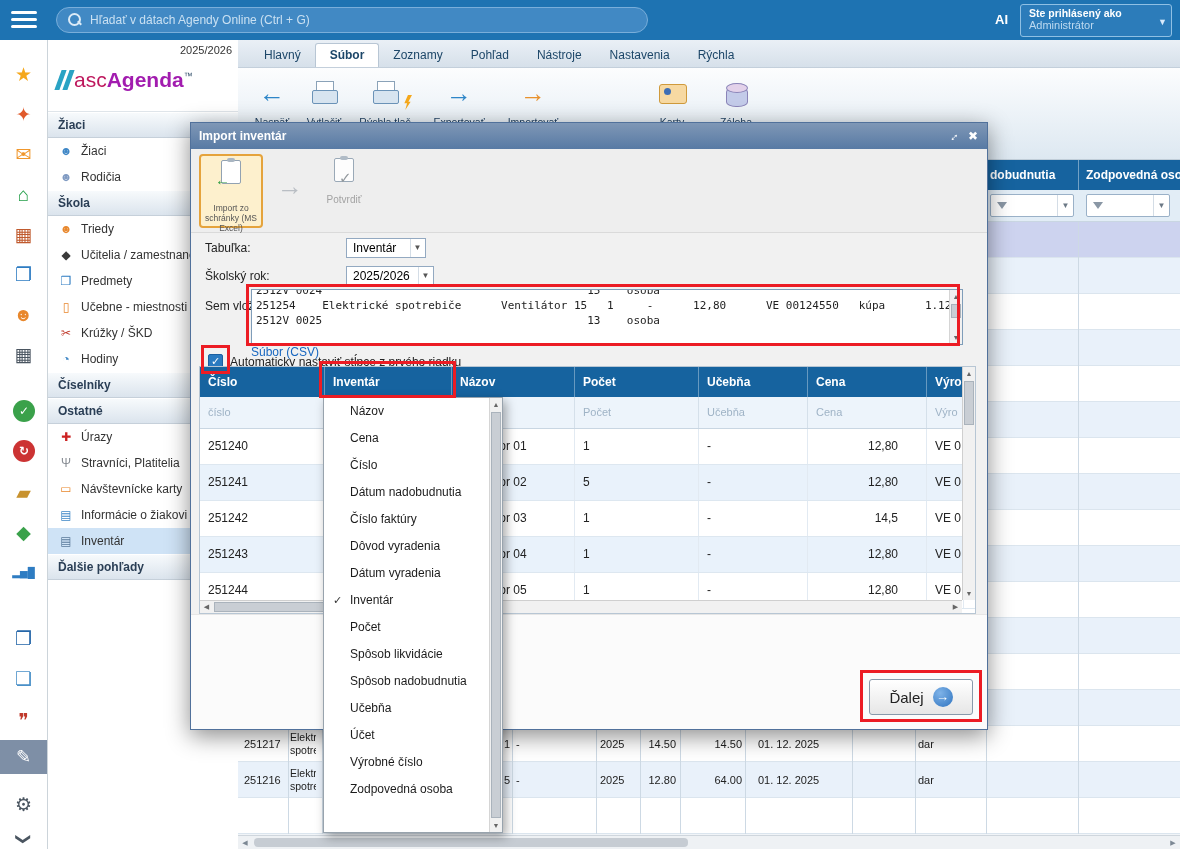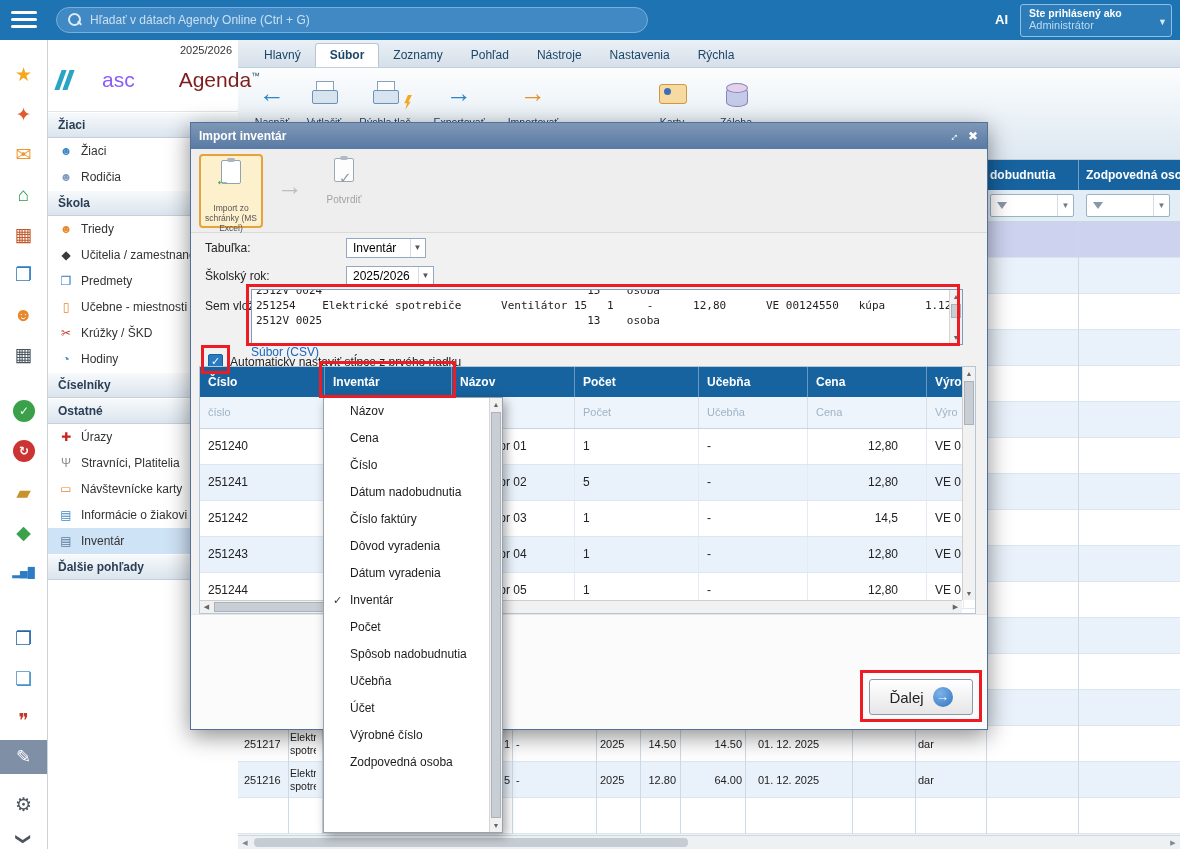--- a/index.html
+++ b/index.html
@@ -39,22 +39,22 @@
   .ric.pen-active { background:#7e8fa6; height:34px; line-height:34px; font-size:18px; }
 
   
   .sidebar { position:absolute; left:48px; top:40px; width:190px; height:809px; background:#fff; z-index:2; }
   .logo { position:relative; height:72px; border-bottom:1px solid #dfe5ea; }
   .year { position:absolute; top:4px; right:6px; font-size:11px; color:#333; }
   .brand { position:absolute; left:8px; top:28px; font-size:21px; white-space:nowrap; }
   .slash { display:inline-block; width:18px; height:20px; position:relative; vertical-align:-3px; }
   .slash::before,.slash::after { content:""; position:absolute; top:0; width:5px; height:20px; background:#2aa3c4; transform:skewX(-20deg); }
   .slash::before { left:2px; } .slash::after { left:10px; }
-  .asc { color:#8b5cf6;margin-left:28px; }
-  .agenda { color:#7f1d1d; font-weight:normal;margin-left:44px; }
+  .asc { color:#be185d; }
+  .agenda { color:#a21caf; font-weight:bold; }
   .tm { font-size:9px; vertical-align:super; color:#33506b; }
   .s-header { height:26px; line-height:25px; background:linear-gradient(#f7fafc,#dbe4ed); border-top:1px solid #fff;
               border-bottom:1px solid #c6d0da; font-weight:bold; font-size:12px; color:#2a3e55; padding-left:10px; cursor:pointer; }
   .s-item { height:26px; font-size:12px; color:#333; padding-left:10px; display:flex; align-items:center; gap:7px; cursor:pointer; white-space:nowrap; }
   .s-item.sel { background:#cfe3f6; }
   .s-ico { width:16px; text-align:center; font-size:12px; flex:0 0 16px; }
 
   
   .main { position:absolute; left:238px; top:40px; width:942px; height:809px; background:#f0f4f8; z-index:1; }
   .tabs { position:absolute; left:0; top:0; width:942px; height:28px; background:linear-gradient(#eaf0f6,#d6e0ea);
@@ -517,20 +517,21 @@
     <div class="dd-items">
         <div class="dd-it"><span>Názov</span></div>
         <div class="dd-it"><span>Cena</span></div>
         <div class="dd-it"><span>Číslo</span></div>
         <div class="dd-it"><span>Dátum nadobudnutia</span></div>
         <div class="dd-it"><span>Číslo faktúry</span></div>
         <div class="dd-it"><span>Dôvod vyradenia</span></div>
         <div class="dd-it"><span>Dátum vyradenia</span></div>
         <div class="dd-it"><span class="ck">✓</span><span>Inventár</span></div>
         <div class="dd-it"><span>Počet</span></div>
+        <div class="dd-it"><span>Spôsob likvidácie</span></div>
         <div class="dd-it"><span>Spôsob nadobudnutia</span></div>
         <div class="dd-it"><span>Učebňa</span></div>
         <div class="dd-it"><span>Účet</span></div>
         <div class="dd-it"><span>Výrobné číslo</span></div>
         <div class="dd-it"><span>Zodpovedná osoba</span></div>
       </div>
     <div class="dd-sb">
       <span class="ar up">▲</span>
       <span class="thumb"></span>
       <span class="ar dn">▼</span>

